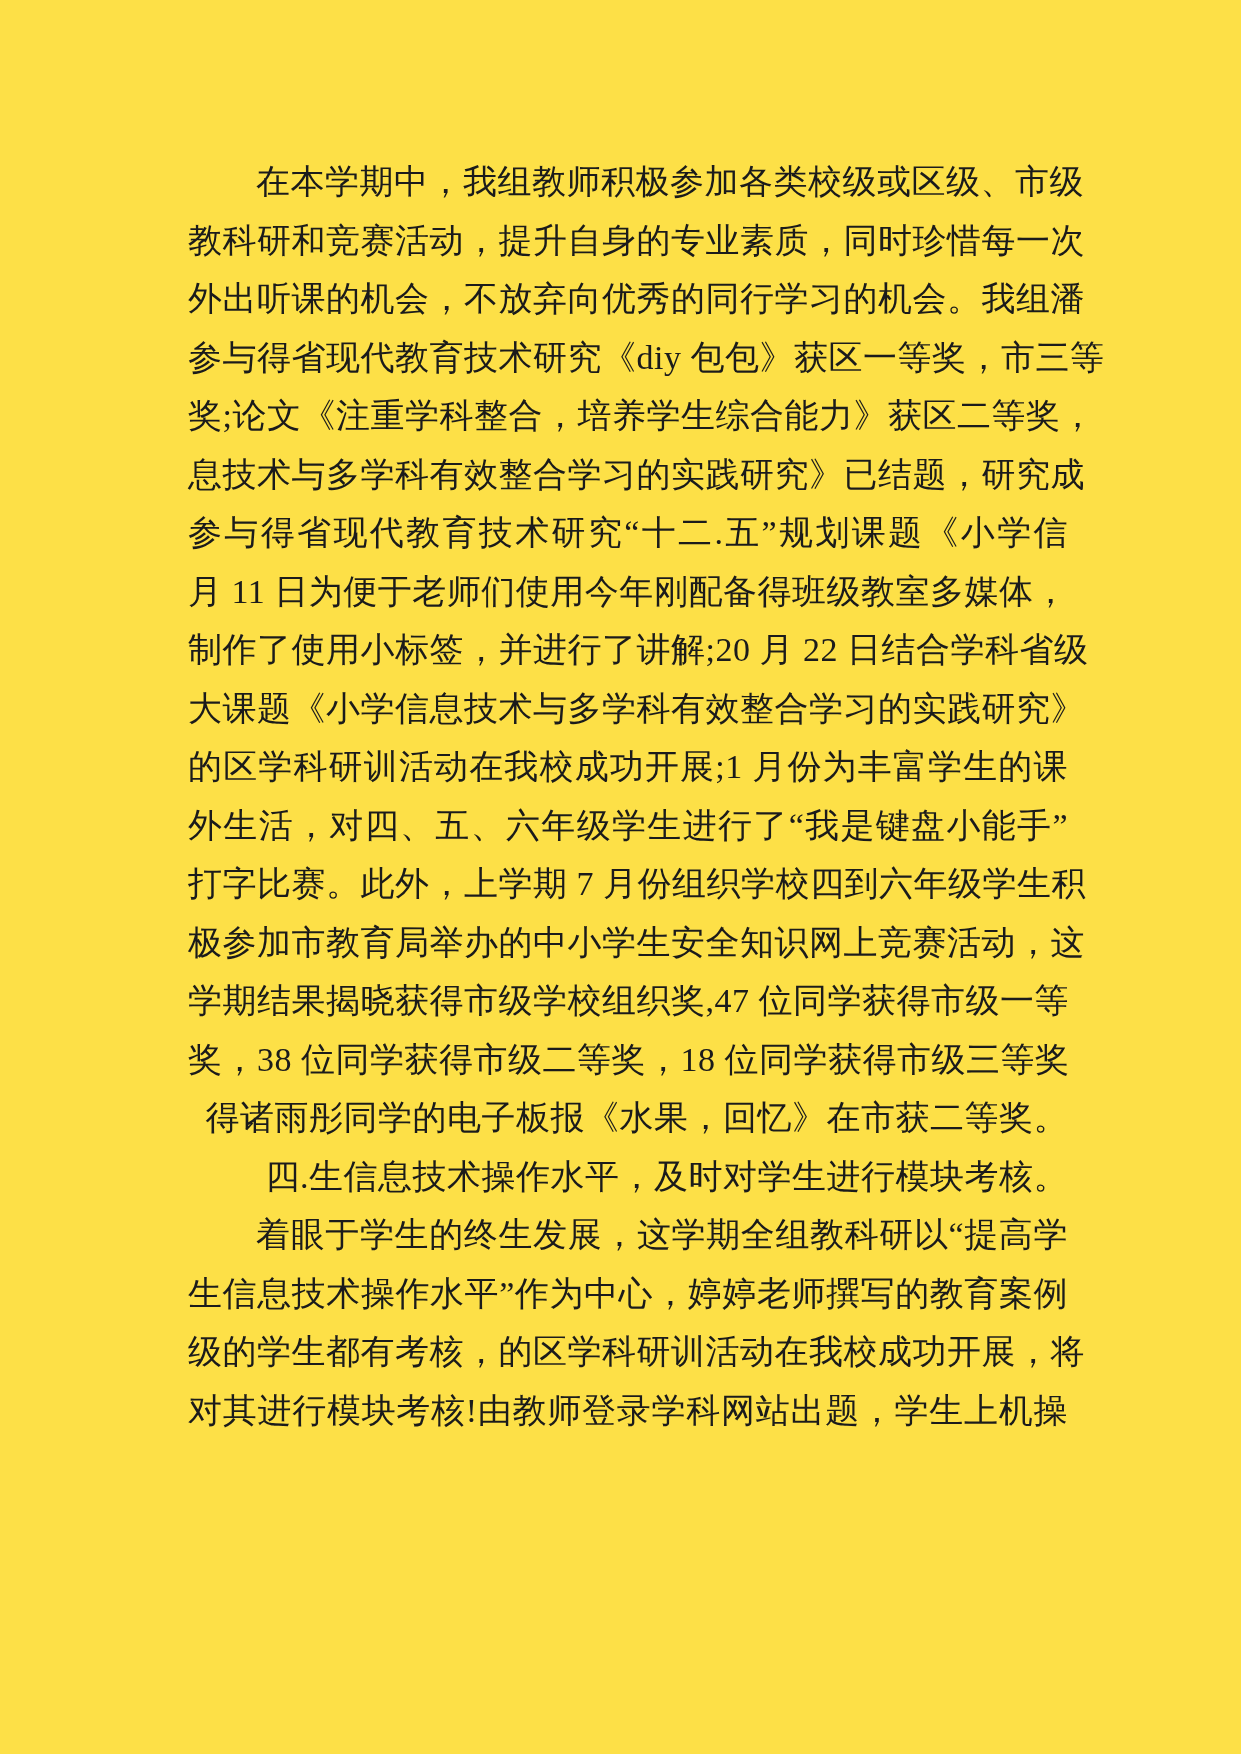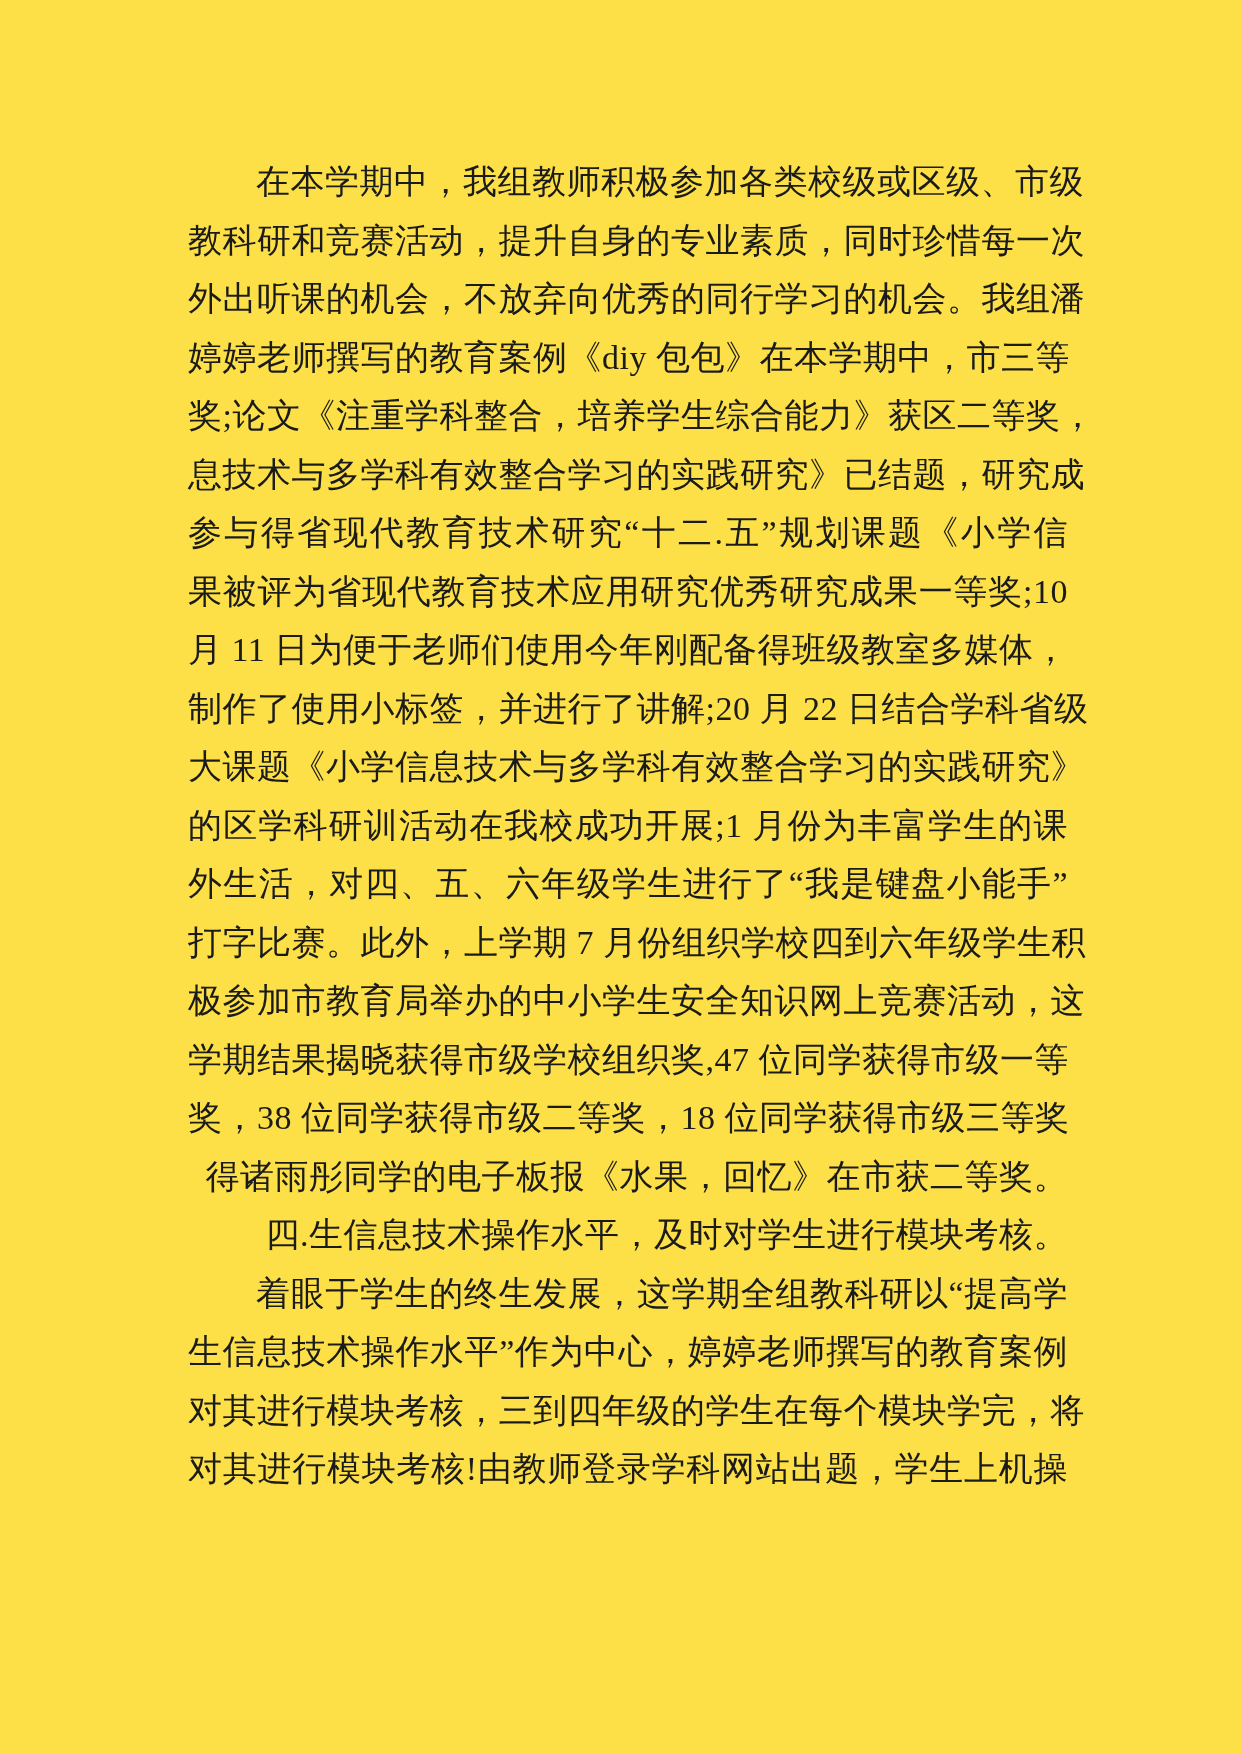--- a/index.html
+++ b/index.html
@@ -55,42 +55,41 @@
 </head>
 <body style="background: rgb(255, 255, 255);">
 
 <div class="page">
   <div class="text-block" style="color: rgb(27, 27, 27);">
 
     <div class="para">
       <span class="line indent">在本学期中，我组教师积极参加各类校级或区级、市级</span>
       <span class="line">教科研和竞赛活动，提升自身的专业素质，同时珍惜每一次</span>
       <span class="line">外出听课的机会，不放弃向优秀的同行学习的机会。我组潘</span>
-      <span class="line">婷婷老师撰写的教育案例《diy 包包》在本学期中，市三等</span>
+      <span class="line">参与得省现代教育技术研究《diy 包包》获区一等奖，市三等</span>
       <span class="line">奖;论文《注重学科整合，培养学生综合能力》获区二等奖，</span>
       <span class="line">息技术与多学科有效整合学习的实践研究》已结题，研究成</span>
       <span class="line">参与得省现代教育技术研究“十二.五”规划课题《小学信</span>
-      <span class="line">果被评为省现代教育技术应用研究优秀研究成果一等奖;10</span>
       <span class="line">月 11 日为便于老师们使用今年刚配备得班级教室多媒体，</span>
       <span class="line">制作了使用小标签，并进行了讲解;20 月 22 日结合学科省级</span>
       <span class="line">大课题《小学信息技术与多学科有效整合学习的实践研究》</span>
       <span class="line">的区学科研训活动在我校成功开展;1 月份为丰富学生的课</span>
       <span class="line">外生活，对四、五、六年级学生进行了“我是键盘小能手”</span>
       <span class="line">打字比赛。此外，上学期 7 月份组织学校四到六年级学生积</span>
       <span class="line">极参加市教育局举办的中小学生安全知识网上竞赛活动，这</span>
       <span class="line">学期结果揭晓获得市级学校组织奖,47 位同学获得市级一等</span>
       <span class="line">奖，38 位同学获得市级二等奖，18 位同学获得市级三等奖</span>
       <span class="line noj">得诸雨彤同学的电子板报《水果，回忆》在市获二等奖。</span>
     </div>
 
     <div class="para">
       <span class="line indent noj">四.生信息技术操作水平，及时对学生进行模块考核。</span>
     </div>
 
     <div class="para">
       <span class="line indent">着眼于学生的终生发展，这学期全组教科研以“提高学</span>
       <span class="line">生信息技术操作水平”作为中心，婷婷老师撰写的教育案例</span>
-      <span class="line">对其进行模块考核，三到四年级的学生在每个模块学完，将</span>
+      <span class="line">级的学生都有考核，的区学科研训活动在我校成功开展，将</span>
       <span class="line">对其进行模块考核!由教师登录学科网站出题，学生上机操</span>
     </div>
 
   </div>
 </div>
 
 </body></html>

